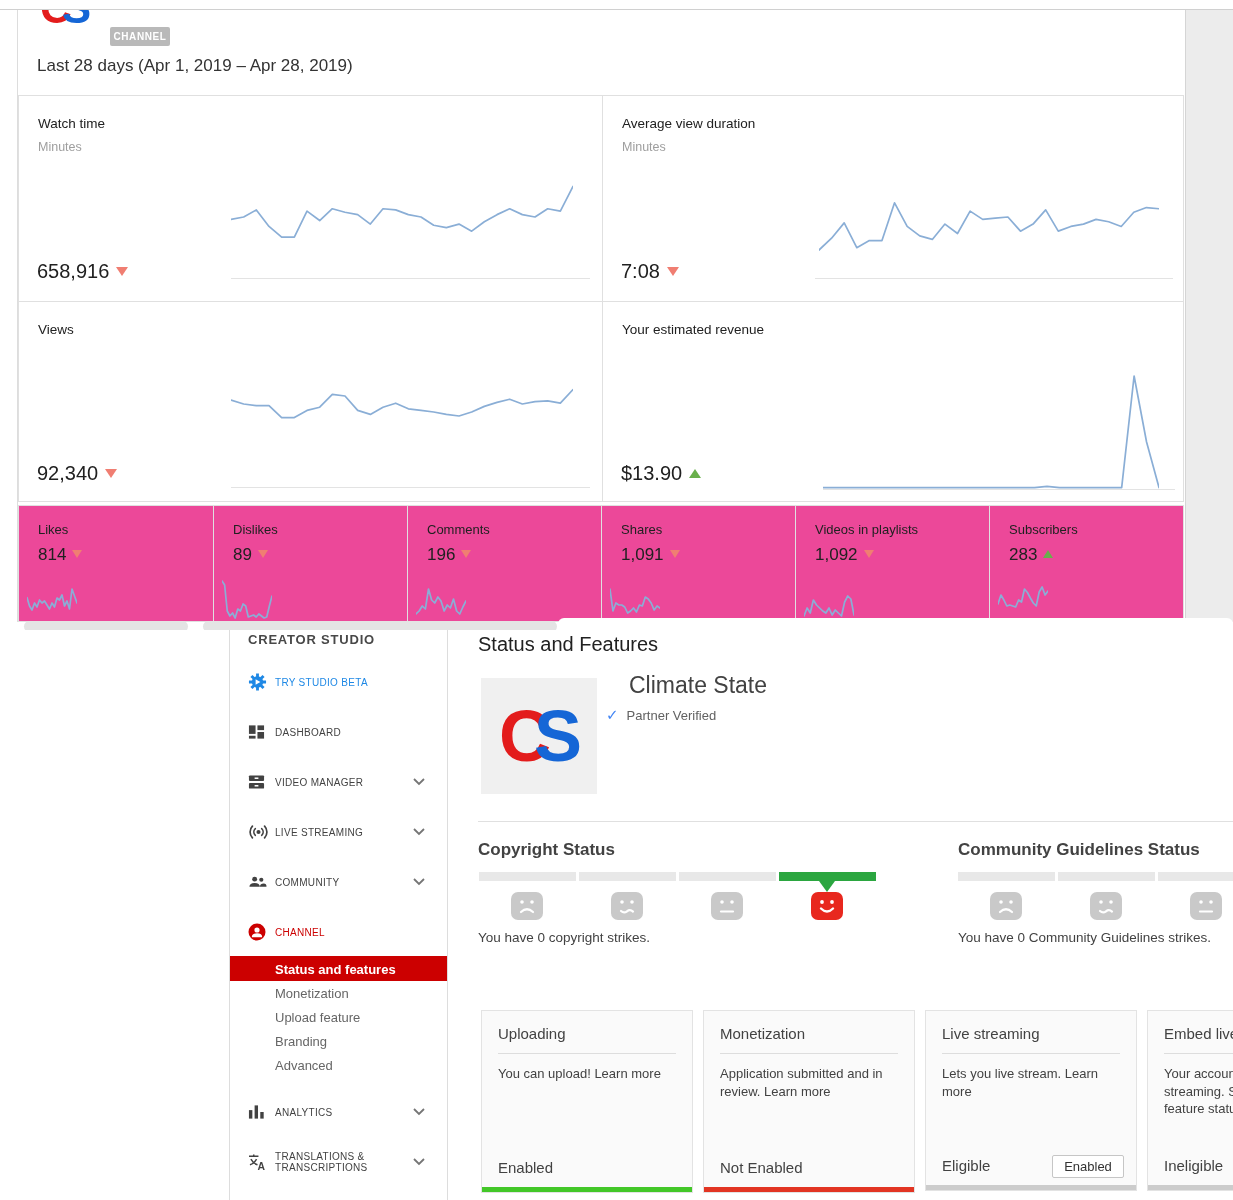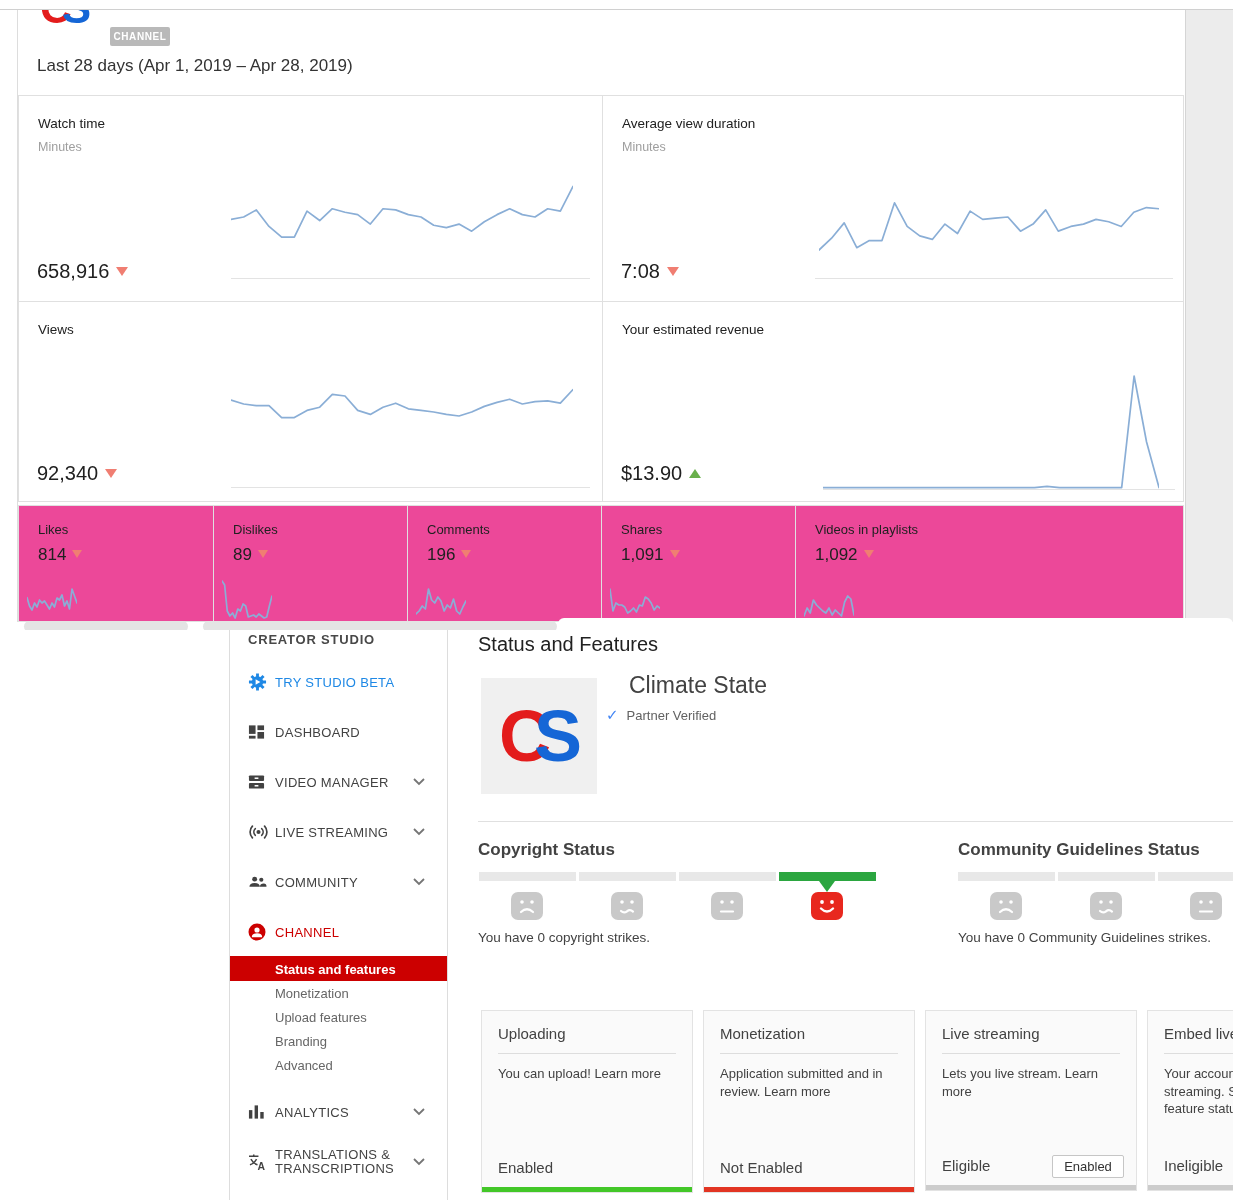--- a/index.html
+++ b/index.html
@@ -61,21 +61,21 @@
   .white-band{left:558px;top:618px;width:675px;height:13px;background:#fff;border-radius:6px}
 
   
   .shot-bottom{left:0;top:630px;width:1233px;height:570px;background:#fff}
   .sidebar{position:absolute;left:229px;top:0;width:219px;height:570px;background:#fff;
     border-left:1px solid #ddd;border-right:1px solid #ddd}
   .sb-header{position:absolute;left:18px;top:2px;font-size:13px;font-weight:700;letter-spacing:.8px;color:#484848}
   .sb-item{position:absolute;left:0;width:100%;height:34px;cursor:pointer}
   .sb-item .ic{position:absolute;left:18px;top:50%;transform:translateY(-50%)}
   .sb-item .lbl{position:absolute;left:45px;top:50%;transform:translateY(-50%);
-    font-size:13px;font-weight:500;letter-spacing:.3px;color:#424242;white-space:nowrap}
+    font-size:10px;font-weight:500;letter-spacing:.3px;color:#424242;white-space:nowrap}
   .sb-item .chev{position:absolute;right:22px;top:50%;transform:translateY(-50%)}
   .sb-item.blue .lbl{color:var(--beta-blue)}
   .sb-item.red .lbl{color:var(--accent-red)}
   .sb-active{position:absolute;left:0;width:100%;height:25px;background:var(--accent-red);cursor:pointer}
   .sb-active .lbl{position:absolute;left:45px;top:50%;transform:translateY(-50%);
     font-size:13px;font-weight:700;color:#fff}
   .sb-sub{position:absolute;left:45px;font-size:13px;color:#666;cursor:pointer;white-space:nowrap}
   .sb-item.two .lbl{line-height:1.1}
 
   .page-title{left:478px;top:633px;font-size:20px;font-weight:500;color:#212121}
@@ -198,20 +198,27 @@
           <polyline points="0.00,38.00 5.88,82.00 11.76,66.00 17.65,70.00 23.53,70.00 29.41,74.00 35.29,86.00 41.18,82.00 47.06,76.00 52.94,84.00 58.82,70.00 64.71,72.00 70.59,54.00 76.47,58.00 82.35,66.00 88.24,80.00 94.12,72.00 100.00,76.00" fill="none" stroke="var(--spark)" stroke-width="1.7" vector-effect="non-scaling-stroke" stroke-linejoin="round" stroke-linecap="round"></polyline>
         </svg>
     </div>
     <div class="mini-col" style="left:776px">
       <div class="mini-title">Videos in playlists</div>
       <div class="mini-value"><span>1,092</span><span class="tri sm down"></span></div>
       <svg class="mini-spark" viewBox="0 0 100 100" preserveAspectRatio="none">
           <polyline points="0.00,92.00 6.25,76.00 12.50,86.00 18.75,60.00 25.00,70.00 31.25,76.00 37.50,82.00 43.75,86.00 50.00,76.00 56.25,90.00 62.50,80.00 68.75,86.00 75.00,92.00 81.25,64.00 87.50,52.00 93.75,58.00 100.00,90.00" fill="none" stroke="var(--spark)" stroke-width="1.7" vector-effect="non-scaling-stroke" stroke-linejoin="round" stroke-linecap="round"></polyline>
         </svg>
     </div>
+    <div class="mini-col" style="left:970px">
+      <div class="mini-title">Subscribers</div>
+      <div class="mini-value"><span>283</span><span class="tri sm up"></span></div>
+      <svg class="mini-spark" viewBox="0 0 100 100" preserveAspectRatio="none">
+          <polyline points="0.00,68.00 5.88,50.00 11.76,60.00 17.65,72.00 23.53,70.00 29.41,72.00 35.29,74.00 41.18,60.00 47.06,64.00 52.94,38.00 58.82,45.00 64.71,56.00 70.59,66.00 76.47,72.00 82.35,44.00 88.24,34.00 94.12,50.00 100.00,42.00" fill="none" stroke="var(--spark)" stroke-width="1.7" vector-effect="non-scaling-stroke" stroke-linejoin="round" stroke-linecap="round"></polyline>
+        </svg>
+    </div>
   </div>
 
   <div class="abs band-frag" style="left:24px;width:164px"></div>
   <div class="abs band-frag" style="left:203px;width:354px"></div>
   <div class="abs white-band"></div>
 
   <div class="abs shot-bottom">
 
     <aside class="sidebar">
       <div class="sb-header">CREATOR STUDIO</div>
@@ -287,21 +294,21 @@
           <circle cx="9" cy="7" r="2.6" fill="#fff"></circle>
           <path d="M3.8 14.2 q0 -4 5.2 -4 q5.2 0 5.2 4 z" fill="#fff"></path>
         </svg>
         <span class="lbl">CHANNEL</span>
       </div>
 
       <div class="sb-active" style="top:326px">
         <span class="lbl">Status and features</span>
       </div>
       <div class="sb-sub" style="top:356px">Monetization</div>
-      <div class="sb-sub" style="top:380px">Upload features</div>
+      <div class="sb-sub" style="top:380px">Upload feature</div>
       <div class="sb-sub" style="top:404px">Branding</div>
       <div class="sb-sub" style="top:428px">Advanced</div>
 
       <div class="sb-item" style="top:465px">
         <svg class="ic" width="17" height="16" viewBox="0 0 18 16" fill="#424242">
           <rect x="1" y="6" width="3.6" height="9"></rect>
             <rect x="7" y="1" width="3.6" height="14"></rect>
             <rect x="13" y="8" width="3.6" height="7"></rect>
         </svg>
         <span class="lbl">ANALYTICS</span>

